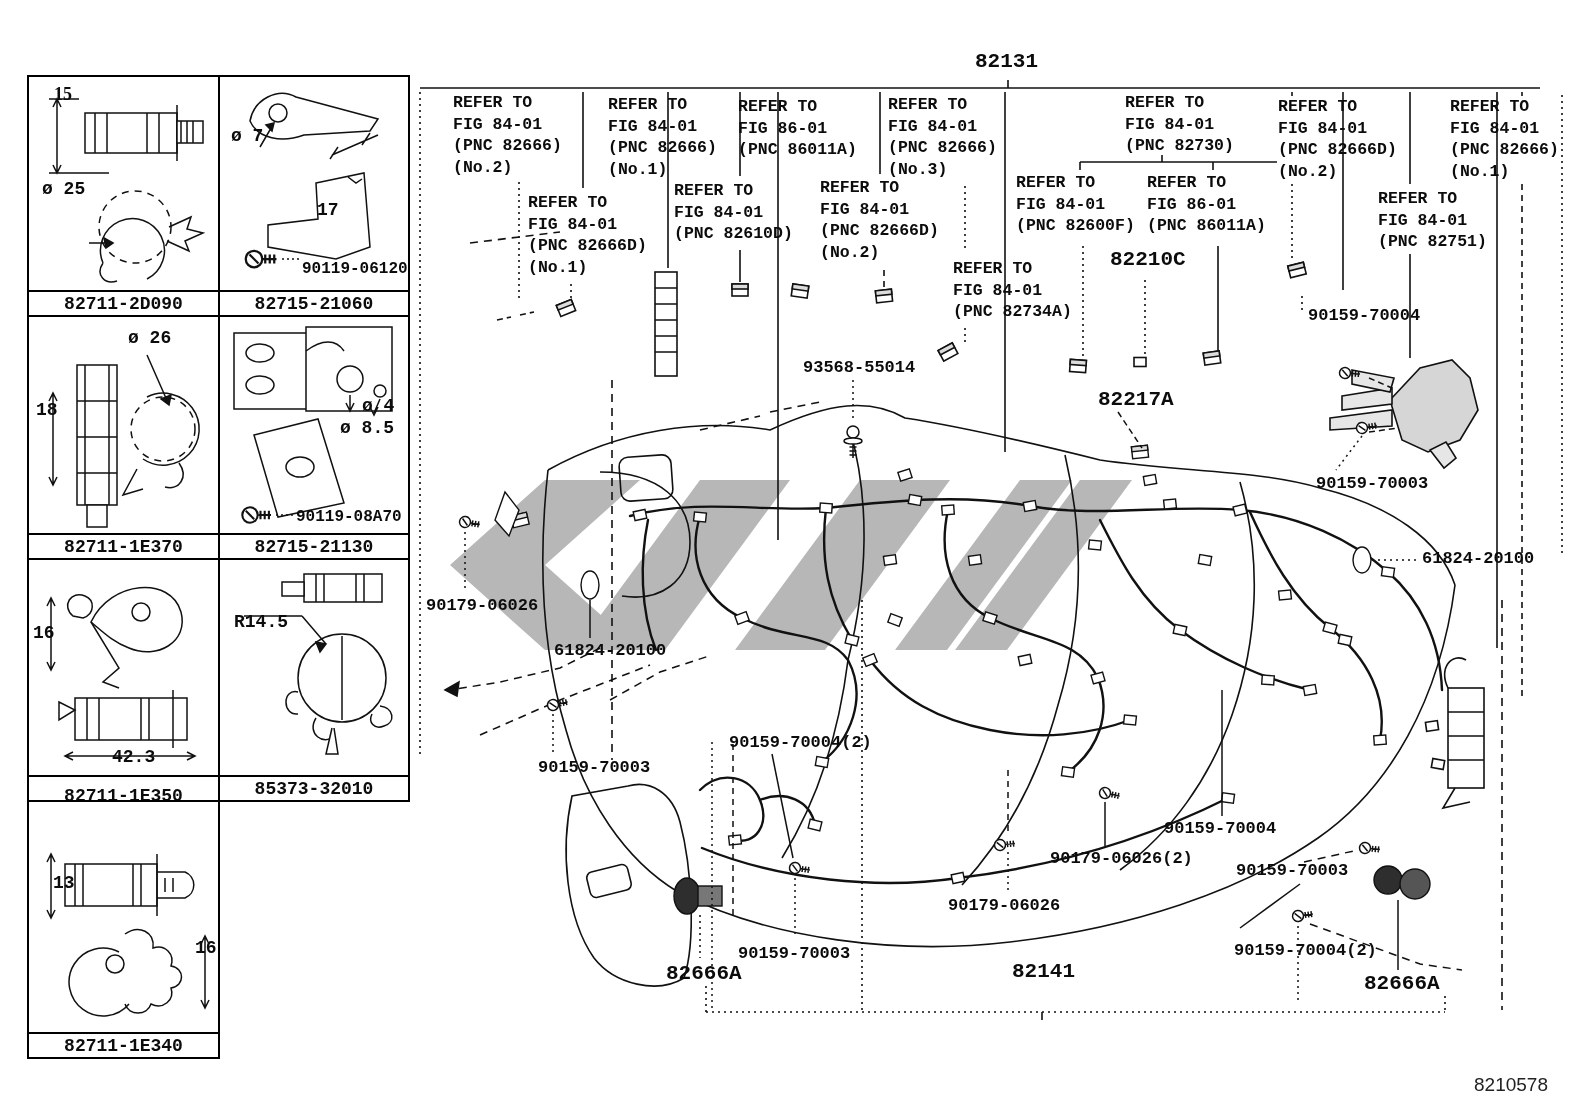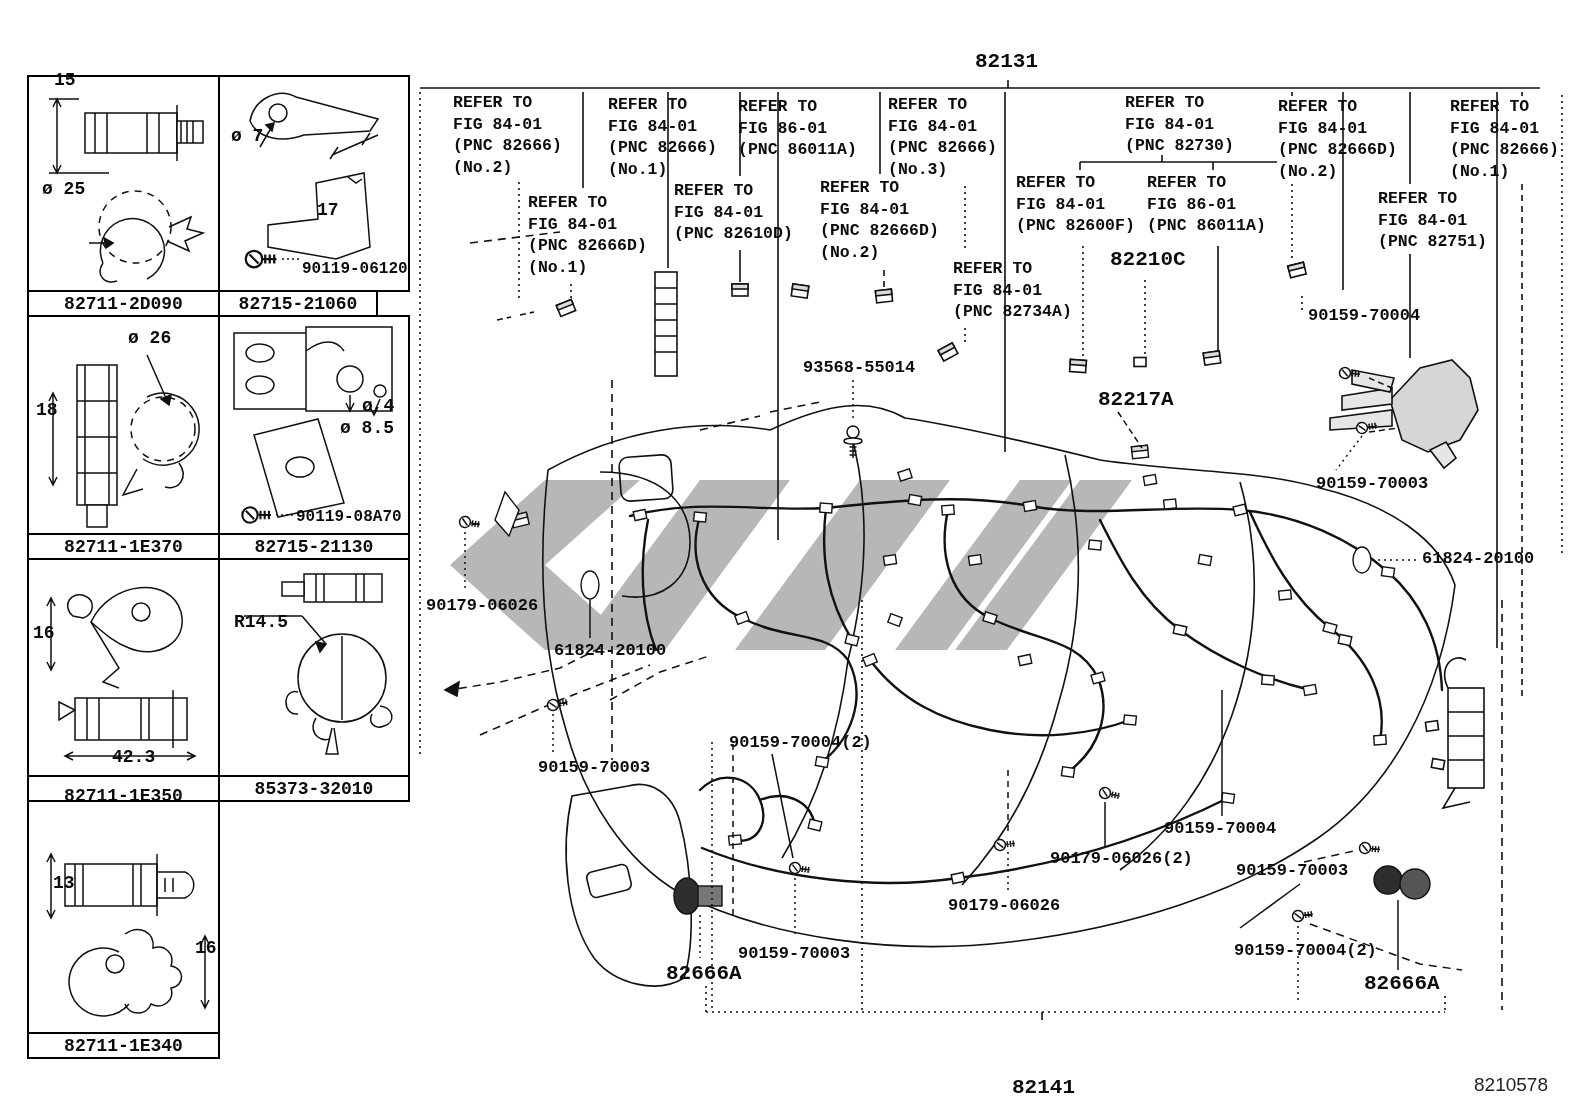--- a/index.html
+++ b/index.html
@@ -283,21 +283,21 @@
         <path d="M112,78 l46,-20 M118,70 l-8,12 M150,56 l-8,12"></path>
         <path d="M96,106 L144,96 L150,170 L116,182 L48,170 L48,148 L98,142 Z" fill="#fff"></path>
         <path d="M128,100 l8,6 l6,-4"></path>
         <use href="#screw" transform="translate(34,182) scale(1.5)"></use>
         <path d="M62,182 H80" stroke-dasharray="2,3"></path>
       </svg>
     </div>
     <div class="pband" style="left:27px;top:290px;width:193px;height:27px">
         <span>82711-2D090</span>
       </div>
-    <div class="pband" style="left:218px;top:290px;width:160px;height:27px">
+    <div class="pband" style="left:218px;top:290px;width:192px;height:27px">
         <span>82715-21060</span>
       </div>
 
     <div class="cell" style="left:27px;top:315px;width:193px;height:220px">
       <svg width="189" height="216" fill="none" stroke="#111" stroke-width="1.5">
         <path d="M24,76 V168 M20,84 l4,-8 l4,8 M20,160 l4,8 l4,-8"></path>
         <rect x="48" y="48" width="40" height="140" fill="#fff"></rect>
         <path d="M56,48 v140 M80,48 v140 M48,84 h40 M48,120 h40 M48,156 h40"></path>
         <rect x="58" y="188" width="20" height="22" fill="#fff"></rect>
         <circle cx="134" cy="112" r="32" stroke-dasharray="7,6"></circle>
@@ -392,38 +392,38 @@
     <div class="lbl refer" style="left: 1016px; top: 172px;"><div>REFER TO</div><div>FIG 84-01</div><div>(PNC 82600F)</div></div>
     <div class="lbl refer" style="left: 1147px; top: 172px;"><div>REFER TO</div><div>FIG 86-01</div><div>(PNC 86011A)</div></div>
     <div class="lbl refer" style="left: 1278px; top: 96px;"><div>REFER TO</div><div>FIG 84-01</div><div>(PNC 82666D)</div><div>(No.2)</div></div>
     <div class="lbl refer" style="left: 1378px; top: 188px;"><div>REFER TO</div><div>FIG 84-01</div><div>(PNC 82751)</div></div>
     <div class="lbl refer" style="left: 1450px; top: 96px;"><div>REFER TO</div><div>FIG 84-01</div><div>(PNC 82666)</div><div>(No.1)</div></div>
     <div class="lbl big" style="left: 975px; top: 50px;"><div>82131</div></div>
     <div class="lbl big" style="left: 1110px; top: 248px;"><div>82210C</div></div>
     <div class="lbl big" style="left: 1098px; top: 388px;"><div>82217A</div></div>
     <div class="lbl big" style="left: 666px; top: 962px;"><div>82666A</div></div>
     <div class="lbl big" style="left: 1364px; top: 972px;"><div>82666A</div></div>
-    <div class="lbl big" style="left: 1012px; top: 1076px;"><div>82141</div></div>
+    <div class="lbl big" style="left: 1012px; top: 960px;"><div>82141</div></div>
     <div class="lbl part" style="left: 803px; top: 358px;"><div>93568-55014</div></div>
     <div class="lbl part" style="left: 1308px; top: 306px;"><div>90159-70004</div></div>
     <div class="lbl part" style="left: 1316px; top: 474px;"><div>90159-70003</div></div>
     <div class="lbl part" style="left: 1422px; top: 549px;"><div>61824-20100</div></div>
     <div class="lbl part" style="left: 426px; top: 596px;"><div>90179-06026</div></div>
     <div class="lbl part" style="left: 554px; top: 641px;"><div>61824-20100</div></div>
     <div class="lbl part" style="left: 538px; top: 758px;"><div>90159-70003</div></div>
     <div class="lbl part" style="left: 729px; top: 733px;"><div>90159-70004(2)</div></div>
     <div class="lbl part" style="left: 738px; top: 944px;"><div>90159-70003</div></div>
     <div class="lbl part" style="left: 948px; top: 896px;"><div>90179-06026</div></div>
     <div class="lbl part" style="left: 1050px; top: 849px;"><div>90179-06026(2)</div></div>
     <div class="lbl part" style="left: 1164px; top: 819px;"><div>90159-70004</div></div>
     <div class="lbl part" style="left: 1236px; top: 861px;"><div>90159-70003</div></div>
     <div class="lbl part" style="left: 1234px; top: 941px;"><div>90159-70004(2)</div></div>
     <div class="lbl hw" style="left: 302px; top: 260px;"><div>90119-06120</div></div>
     <div class="lbl hw" style="left: 296px; top: 508px;"><div>90119-08A70</div></div>
-    <div class="lbl dim" style="left: 54px; top: 70px;"><div>15</div></div>
+    <div class="lbl dim" style="left: 54px; top: 84px; font-family: Liberation Serif, serif;"><div>15</div></div>
     <div class="lbl dim" style="left: 42px; top: 179px;"><div>ø 25</div></div>
     <div class="lbl dim" style="left: 231px; top: 126px;"><div>ø 7</div></div>
     <div class="lbl dim" style="left: 317px; top: 164px; margin-top: 36px;"><div>17</div></div>
     <div class="lbl dim" style="left: 128px; top: 328px;"><div>ø 26</div></div>
     <div class="lbl dim" style="left: 36px; top: 400px;"><div>18</div></div>
     <div class="lbl dim" style="left: 362px; top: 396px;"><div>ø 4</div></div>
     <div class="lbl dim" style="left: 340px; top: 418px;"><div>ø 8.5</div></div>
     <div class="lbl dim" style="left: 33px; top: 623px;"><div>16</div></div>
     <div class="lbl dim" style="left: 112px; top: 747px;"><div>42.3</div></div>
     <div class="lbl dim" style="left: 234px; top: 612px;"><div>R14.5</div></div>

